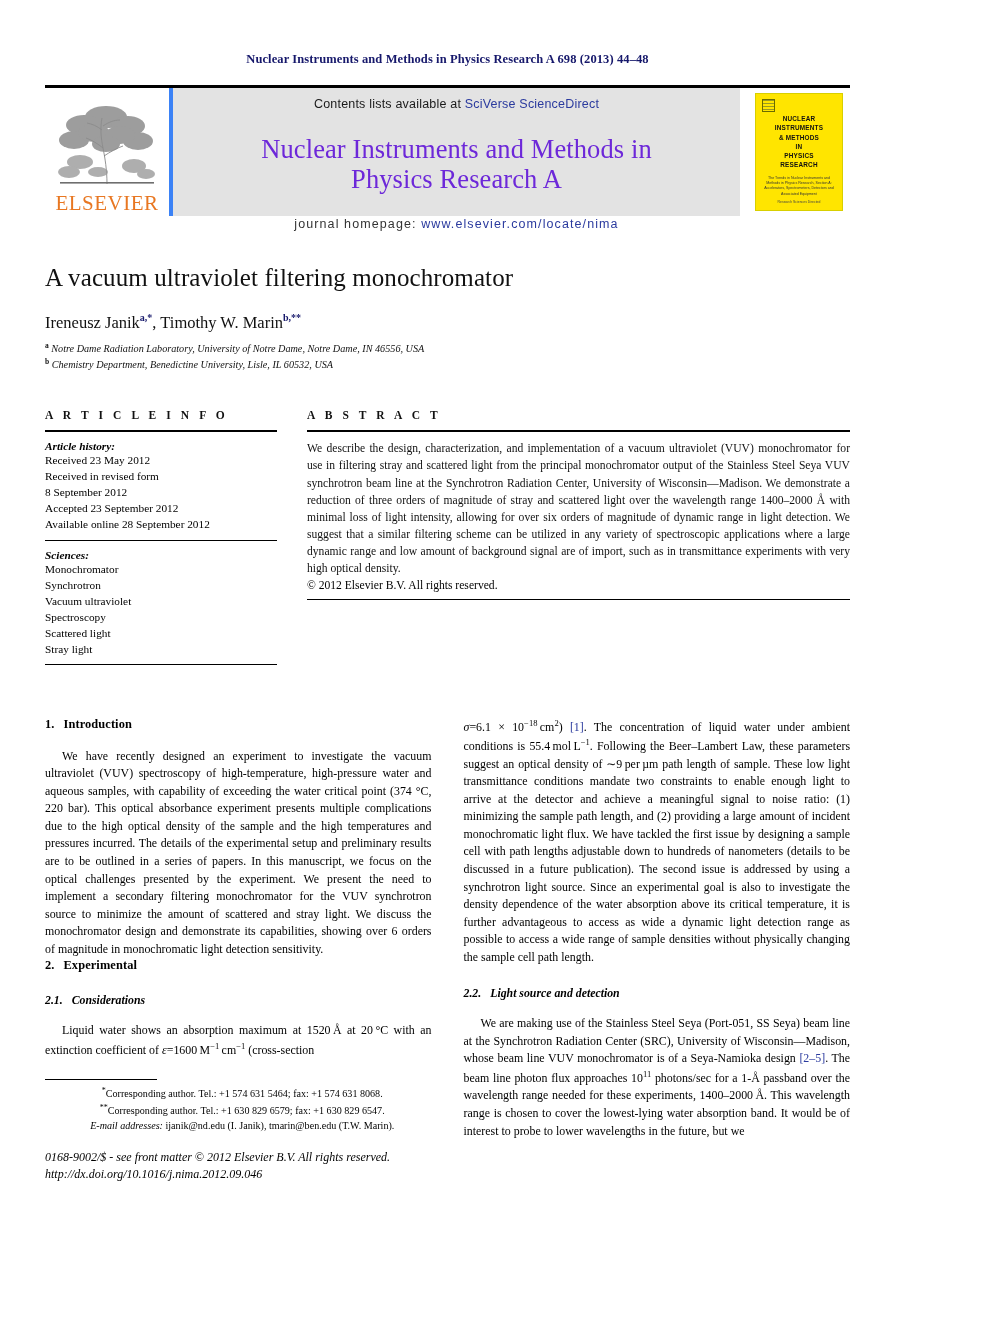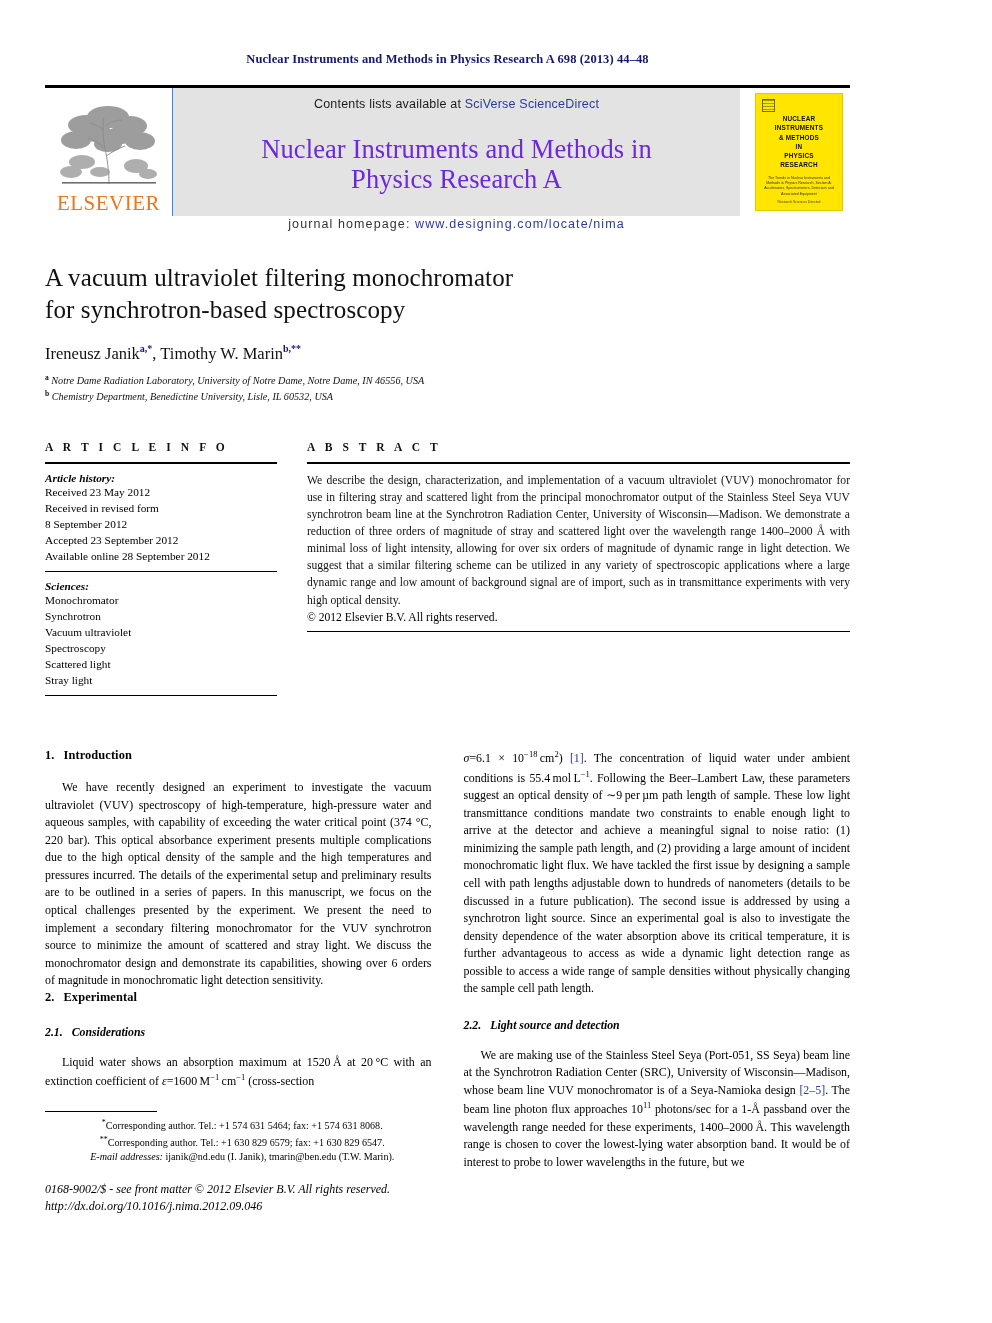--- a/index.html
+++ b/index.html
@@ -38,21 +38,21 @@
   .masthead {
     margin-top: 18px;
     border-top: 3px solid #000;
     display: flex;
     align-items: stretch;
     height: 128px;
   }
   .masthead-logo {
     width: 128px;
     flex: 0 0 128px;
-    border-right: 1px solid #3b82f6;
+    border-right: 4px solid #3b82f6;
     display: flex;
     flex-direction: column;
     justify-content: flex-end;
     align-items: center;
     padding-bottom: 2px;
     box-sizing: border-box;
     background: #fff;
   }
   .tree-svg { display:block; }
   .elsevier-word {
@@ -338,21 +338,21 @@
 
     <div class="masthead-center">
       <div class="contents-line">
         <span>Contents lists available at </span><span class="link">SciVerse ScienceDirect</span>
       </div>
       <div class="journal-title">
         <div>Nuclear Instruments and Methods in</div>
         <div>Physics Research A</div>
       </div>
       <div class="homepage-line">
-        <span>journal homepage: </span><span class="link">www.designing.com/locate/nima</span>
+        <span>journal homepage: </span><span class="link">www.elsevier.com/locate/nima</span>
       </div>
     </div>
 
     <div class="masthead-cover">
       <div class="cover-thumb">
         <div class="cover-elsevier-mark"></div>
         <div class="cover-title">
           <div>NUCLEAR</div>
           <div>INSTRUMENTS</div>
           <div>&amp; METHODS</div>
@@ -362,21 +362,20 @@
         </div>
         <div class="cover-sub">The Trends in Nuclear Instruments and Methods in Physics Research, Section A: Accelerators, Spectrometers, Detectors and Associated Equipment</div>
         <div class="cover-foot">Research Sciences Directed</div>
       </div>
     </div>
   </div>
 
   <div class="title-block">
     <h1 class="article-title">
       <span>A vacuum ultraviolet filtering monochromator</span><br>
-      <span>for synchrotron-based spectroscopy</span>
     </h1>
     <div class="authors">Ireneusz Janik<sup>a,*</sup>, Timothy W. Marin<sup>b,**</sup></div>
     <div class="affil">
       <div><sup>a</sup> <span>Notre Dame Radiation Laboratory, University of Notre Dame, Notre Dame, IN 46556, USA</span></div>
       <div><sup>b</sup> <span>Chemistry Department, Benedictine University, Lisle, IL 60532, USA</span></div>
     </div>
   </div>
 
   <div class="info-abstract">
 

